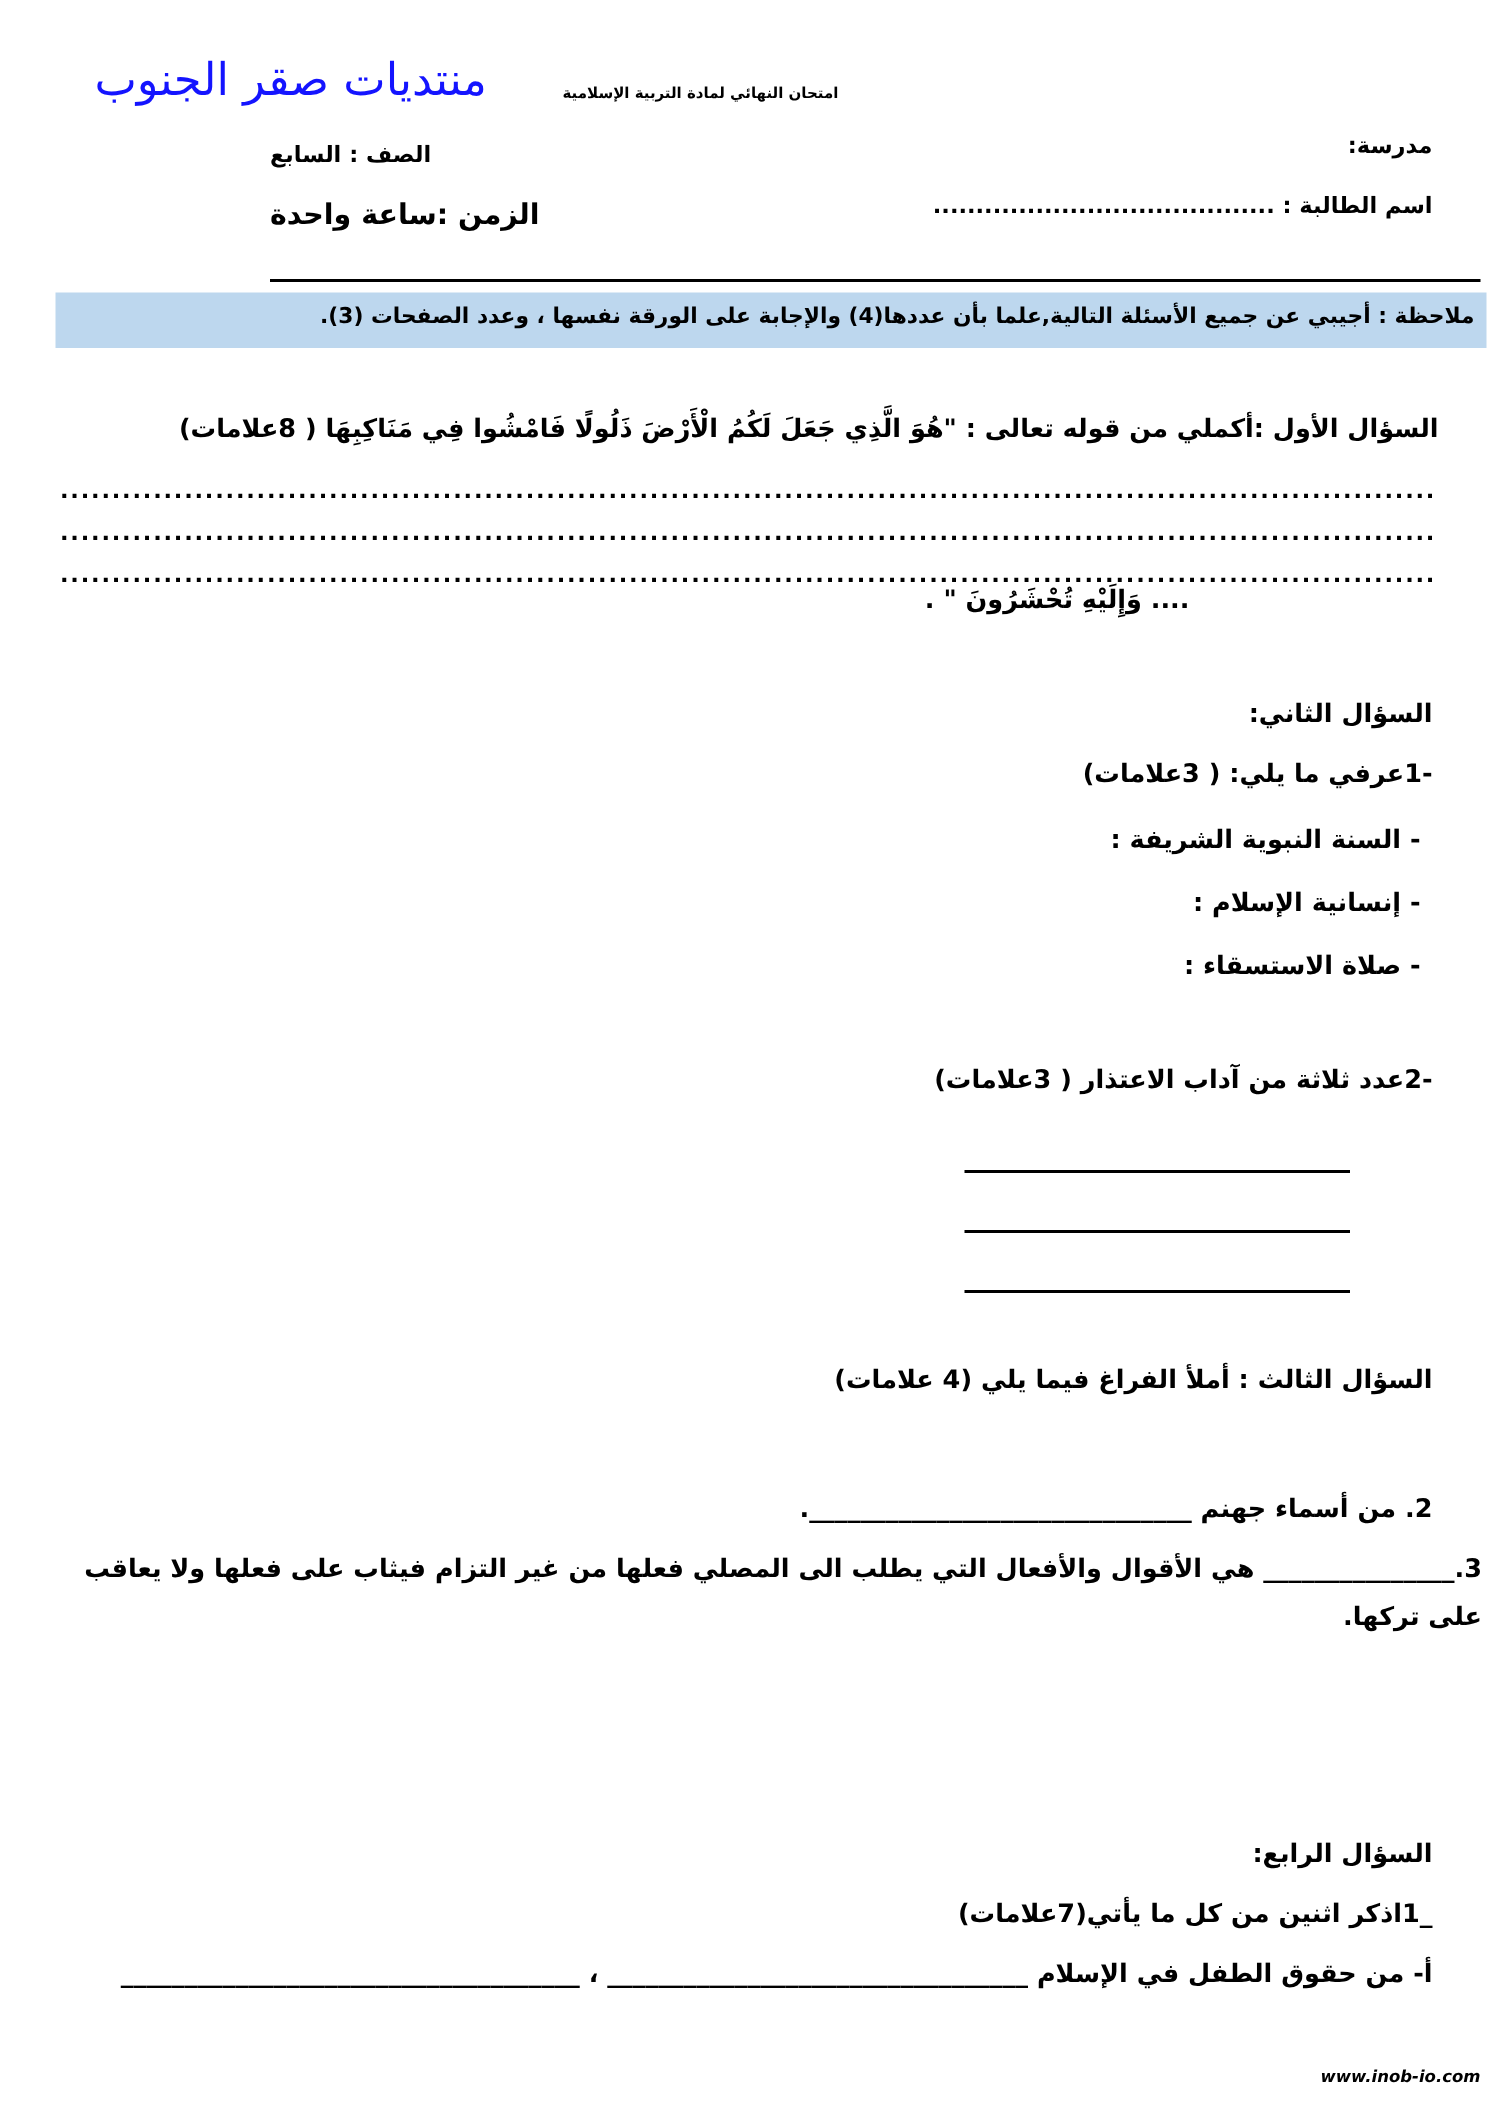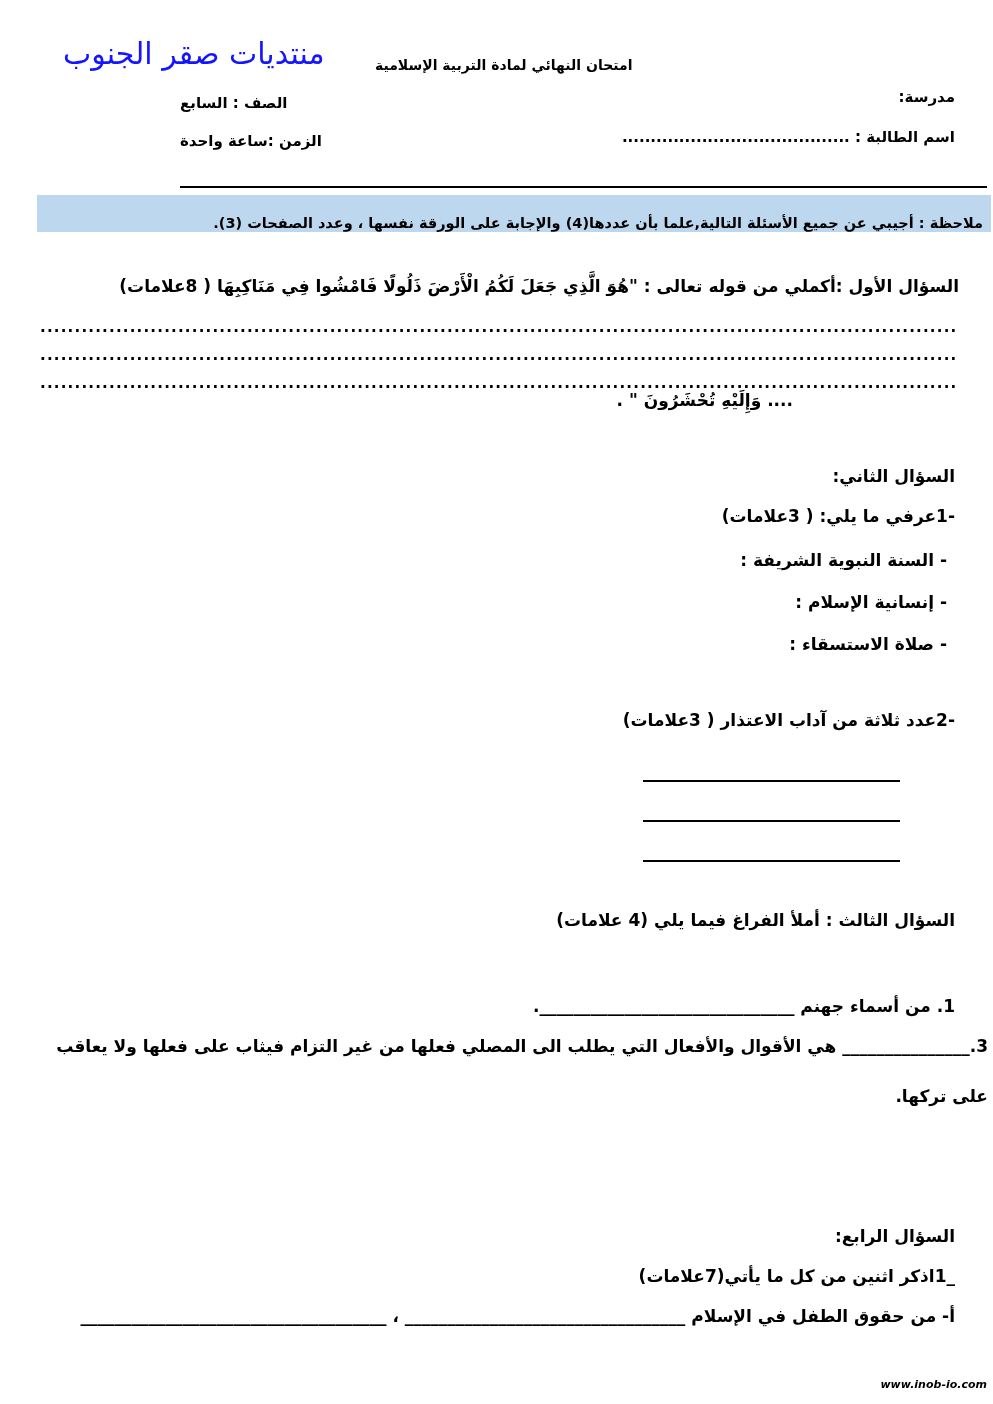--- a/index.html
+++ b/index.html
@@ -9,34 +9,34 @@
     height:1404px;
     background:#ffffff;
     font-family:"DejaVu Sans", sans-serif;
     color:#000;
     overflow:hidden;
   }
   .abs{position:absolute;white-space:nowrap;}
   .rtl{direction:rtl;unicode-bidi:plaintext;}
 
   .site-title{left:35px;top:36px;font-size:30px;color:#1414ff;margin-left:28px;}
-  .exam-title{left:375px;top:57px;font-size:14px;font-weight:bold;}
+  .exam-title{left:375px;top:57px;font-size:10px;font-weight:bold;}
   .school{right:38px;top:88px;font-size:15px;font-weight:bold;}
   .student{right:38px;top:128px;font-size:15px;font-weight:bold;}
   .grade{left:180px;top:94px;font-size:15px;font-weight:bold;}
-  .time{left:180px;top:132px;font-size:15px;font-weight:bold;text-align:right;}
+  .time{left:180px;top:132px;font-size:19px;font-weight:bold;text-align:right;}
 
   .rule{left:180px;right:6px;top:186px;height:0;border-top:2px solid #000;}
 
   .note{
     left:37px;right:2px;top:195px;height:37px;
     background:#bdd7ee;
     font-size:14.5px;font-weight:bold;
     direction:rtl;text-align:right;
-    padding:20px 8px 0 0;box-sizing:border-box;
+    padding:8px 8px 0 0;box-sizing:border-box;
     overflow:visible;
   }
 
   .qtext{font-size:17px;font-weight:bold;direction:rtl;}
   .q1-title{right:34px;top:276px;}
   .dots{
     left:40px;right:38px;height:22px;overflow:hidden;
     direction:ltr;font-size:15px;font-weight:bold;letter-spacing:1.2px;
   }
   .dots-1{top:318px;}
@@ -52,21 +52,21 @@
   .q2-part2{right:38px;top:710px;}
   .ans-line{position:absolute;left:643px;width:257px;height:0;border-top:2px solid #000;}
   .ans-line-1{top:780px;}
   .ans-line-2{top:820px;}
   .ans-line-3{top:860px;}
 
   .q3-title{right:38px;top:910px;}
   .q3-item1{right:38px;top:954px;}
   .q3-item2{right:38px;top:996px;}
   .q3-item3a{right:5px;top:1036px;}
-  .q3-item3b{right:5px;top:1068px;margin-top:18px;}
+  .q3-item3b{right:5px;top:1068px;}
   .q3-item4{right:38px;top:1102px;}
 
   .q4-title{right:38px;top:1226px;}
   .q4-part1{right:38px;top:1266px;}
   .q4-suba{right:38px;top:1306px;}
 
   .watermark{right:6px;top:1378px;font-size:11px;font-weight:bold;font-style:italic;direction:ltr;}
 </style>
 </head>
 <body>
@@ -95,21 +95,21 @@
   <div class="abs qtext q2-part1">-1عرفي ما يلي: ( 3علامات)</div>
   <div class="abs qtext q2-term-0">- السنة النبوية الشريفة :</div>
   <div class="abs qtext q2-term-1">- إنسانية الإسلام  :</div>
   <div class="abs qtext q2-term-2">- صلاة الاستسقاء :</div>
   <div class="abs qtext q2-part2">-2عدد ثلاثة من آداب الاعتذار ( 3علامات)</div>
   <div class="ans-line ans-line-1"></div>
   <div class="ans-line ans-line-2"></div>
   <div class="ans-line ans-line-3"></div>
 
   <div class="abs qtext q3-title">السؤال الثالث : أملأ الفراغ فيما يلي  (4 علامات)</div>
-  <div class="abs qtext q3-item2">1. من أسماء جهنم ______________________________.</div>
+  <div class="abs qtext q3-item2">2. من أسماء جهنم ______________________________.</div>
   <div class="abs qtext q3-item3a">3._______________ هي الأقوال والأفعال التي يطلب الى المصلي فعلها من غير التزام فيثاب على فعلها ولا يعاقب</div>
   <div class="abs qtext q3-item3b">على تركها.</div>
 
   <div class="abs qtext q4-title">السؤال الرابع:</div>
   <div class="abs qtext q4-part1">_1اذكر اثنين من كل ما يأتي(7علامات)</div>
   <div class="abs qtext q4-suba">أ- من حقوق الطفل في الإسلام _________________________________ ، ____________________________________</div>
 
   <div class="abs watermark">www.inob-io.com</div>
 
 </div>

